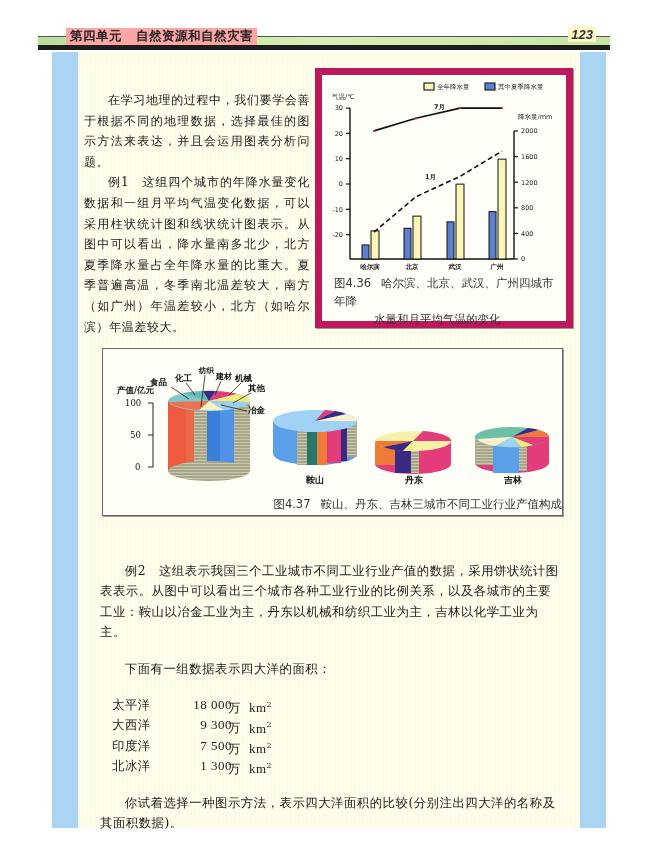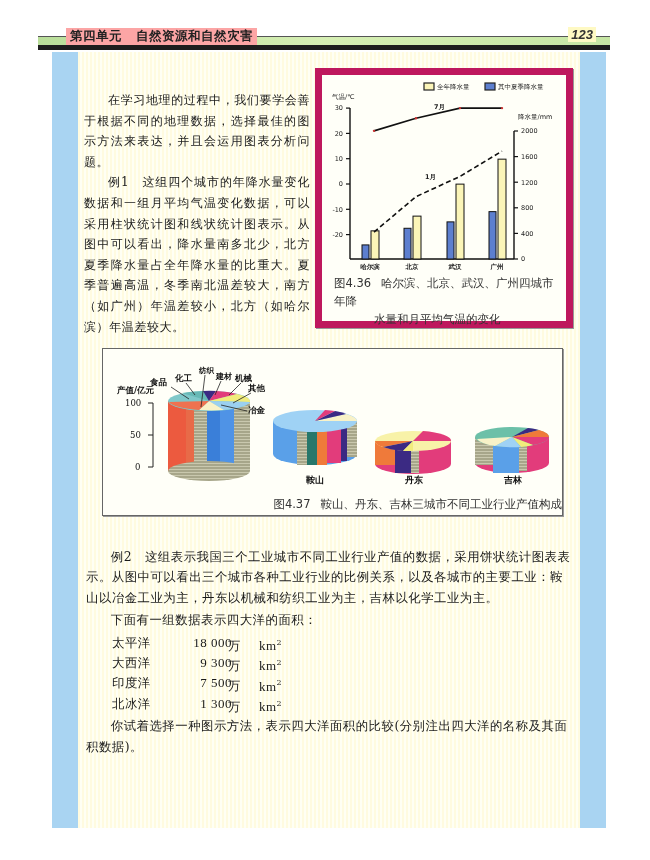--- a/index.html
+++ b/index.html
@@ -19,27 +19,27 @@
   .fig1{position:absolute;left:315px;top:68px;width:244px;height:246px;border:7px solid #be185d;background:#fffff8;box-shadow:1px 1px 0 #999;}
   .fig1 svg{position:absolute;left:0;top:0;}
   .fig1 .cap{position:absolute;left:12px;top:199px;width:226px;font-size:11.5px;line-height:18px;color:#333;}
   .fig1 .cap .num{font-family:"DejaVu Sans",sans-serif;margin-right:10px;margin-top:44px;}
   .fig1 .cap .l2{display:block;padding-left:40px;}
   .fig2{position:absolute;left:102px;top:348px;width:459px;height:166px;border:1px solid #666;background:#fffff8;box-shadow:1px 1px 0 #999;}
   .fig2 svg{position:absolute;left:0;top:0;}
   .fig2 .cap{position:absolute;left:0;width:459px;top:148px;text-align:right;font-size:11.5px;color:#333;}
   .fig2 .cap .num{font-family:"DejaVu Sans",sans-serif;margin-right:10px;}
   .body2{position:absolute;left:84px;top:545px;width:492px;font-size:12.4px;line-height:20.4px;letter-spacing:0.5px;}
-  .body2 p{margin:2px;}
+  .body2 p{margin:16px;}
   .ind{text-indent:2em;}
   .ocean{position:relative;height:20.4px;}
   .ocean .nm{position:absolute;left:28px;}
   .ocean .val{position:absolute;left:88px;width:60px;text-align:right;font-family:"Liberation Serif",serif;font-size:13px;}
   .ocean .unit{position:absolute;left:144px;}
-  .ocean .km{font-family:"Liberation Serif",serif;font-size:13px;margin-left:18px;}
+  .ocean .km{font-family:"Liberation Serif",serif;font-size:13px;margin-left:8px;}
   sup{font-size:8px;}
 </style>
 </head>
 <body>
 
 <div class="header">
   <div class="hdr-line"></div>
   <div class="hdr-band"></div>
   <div class="hdr-dark"></div>
   <div class="hdr-title">

